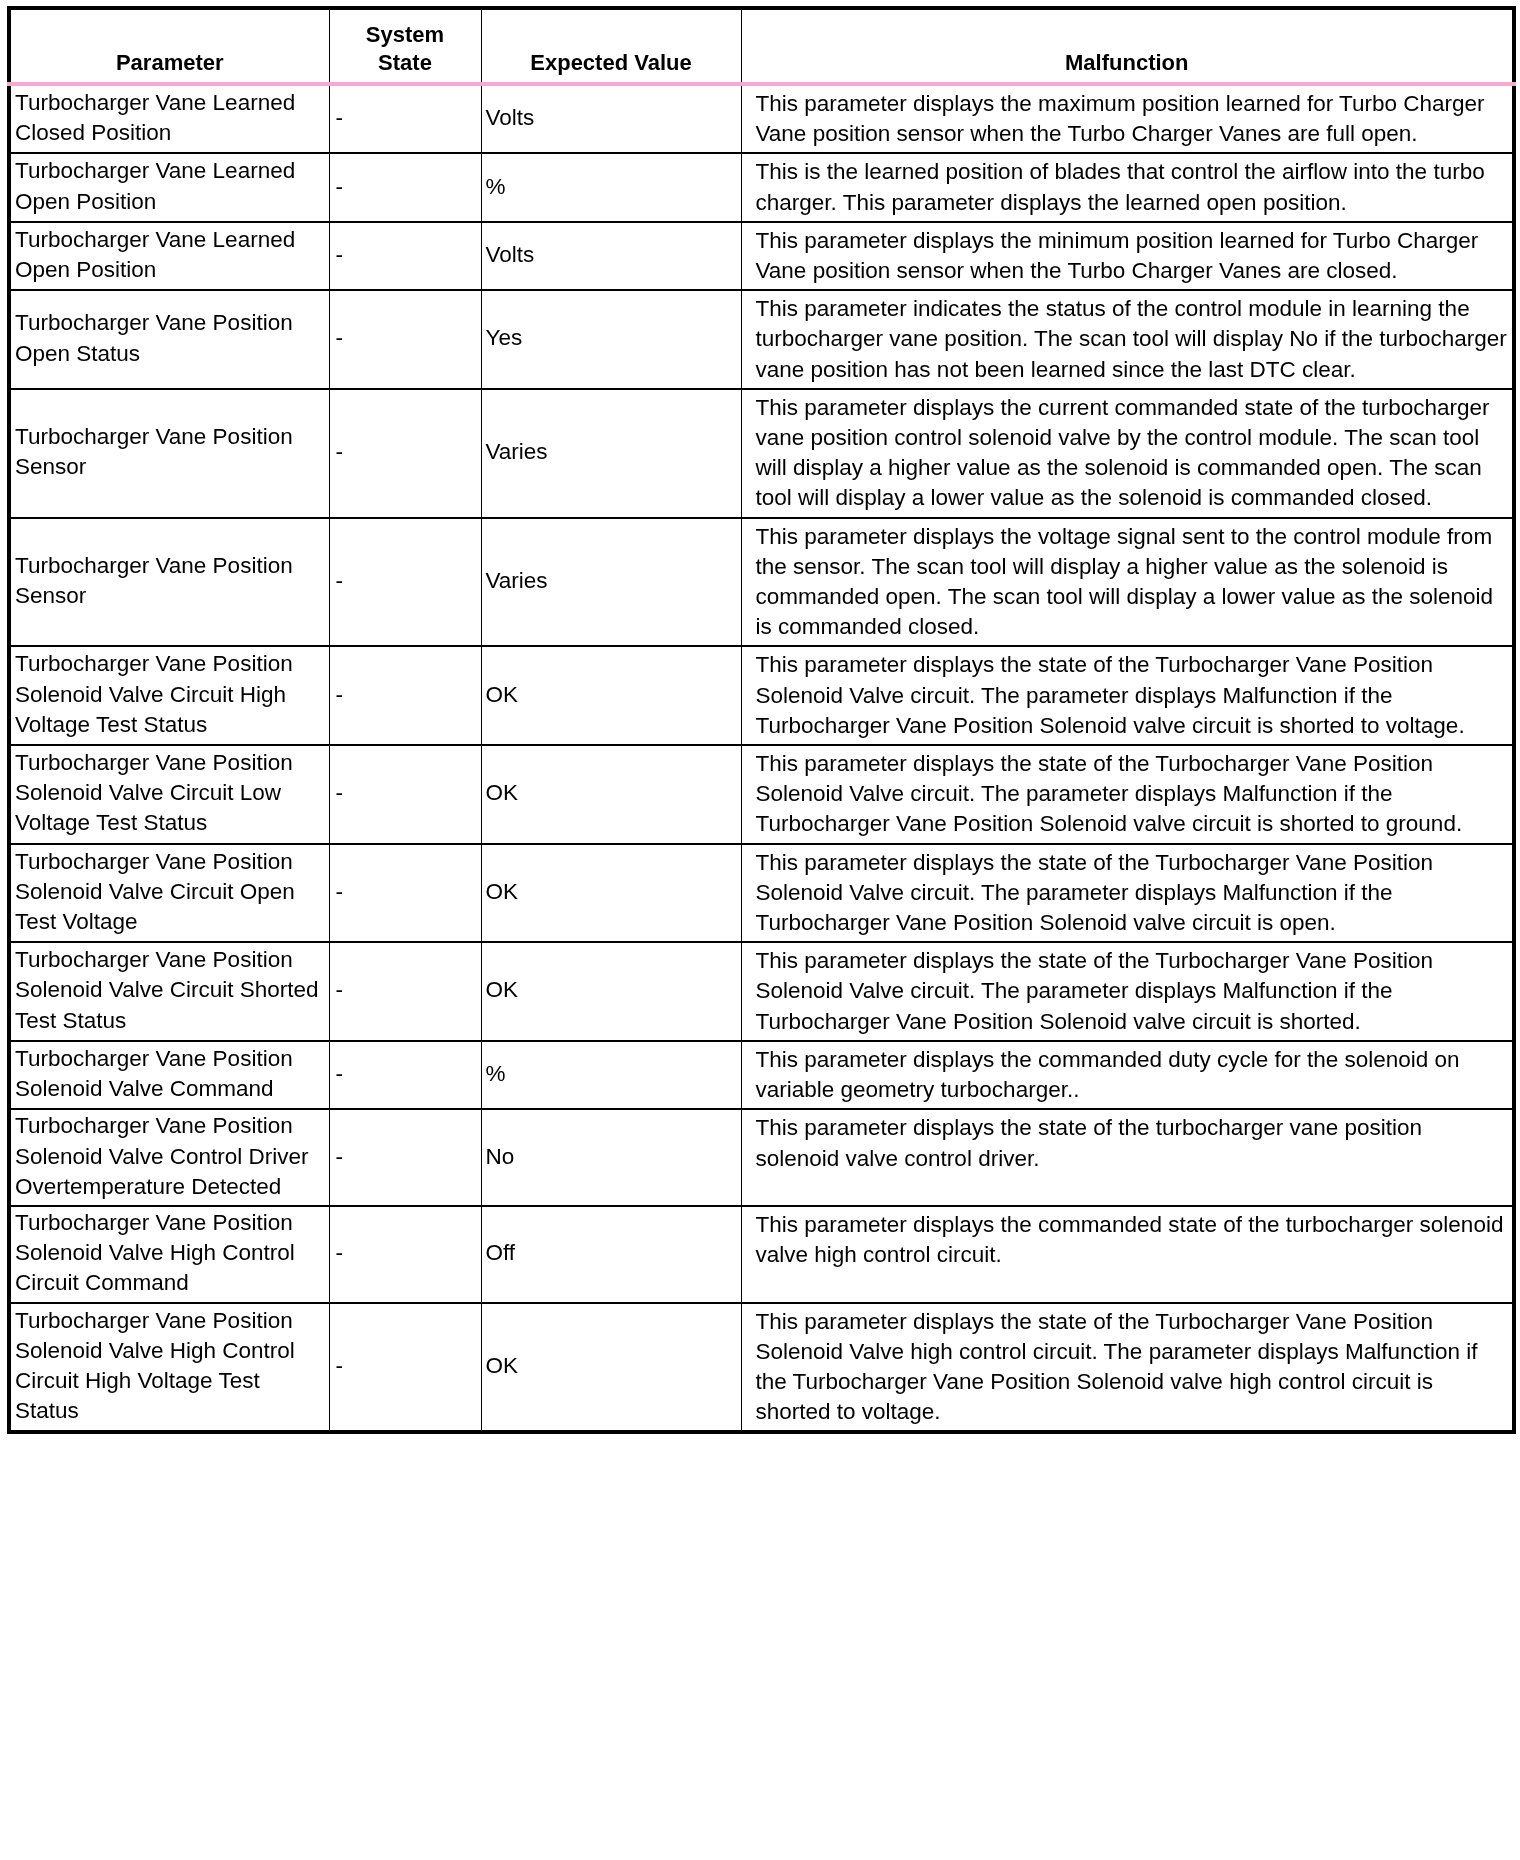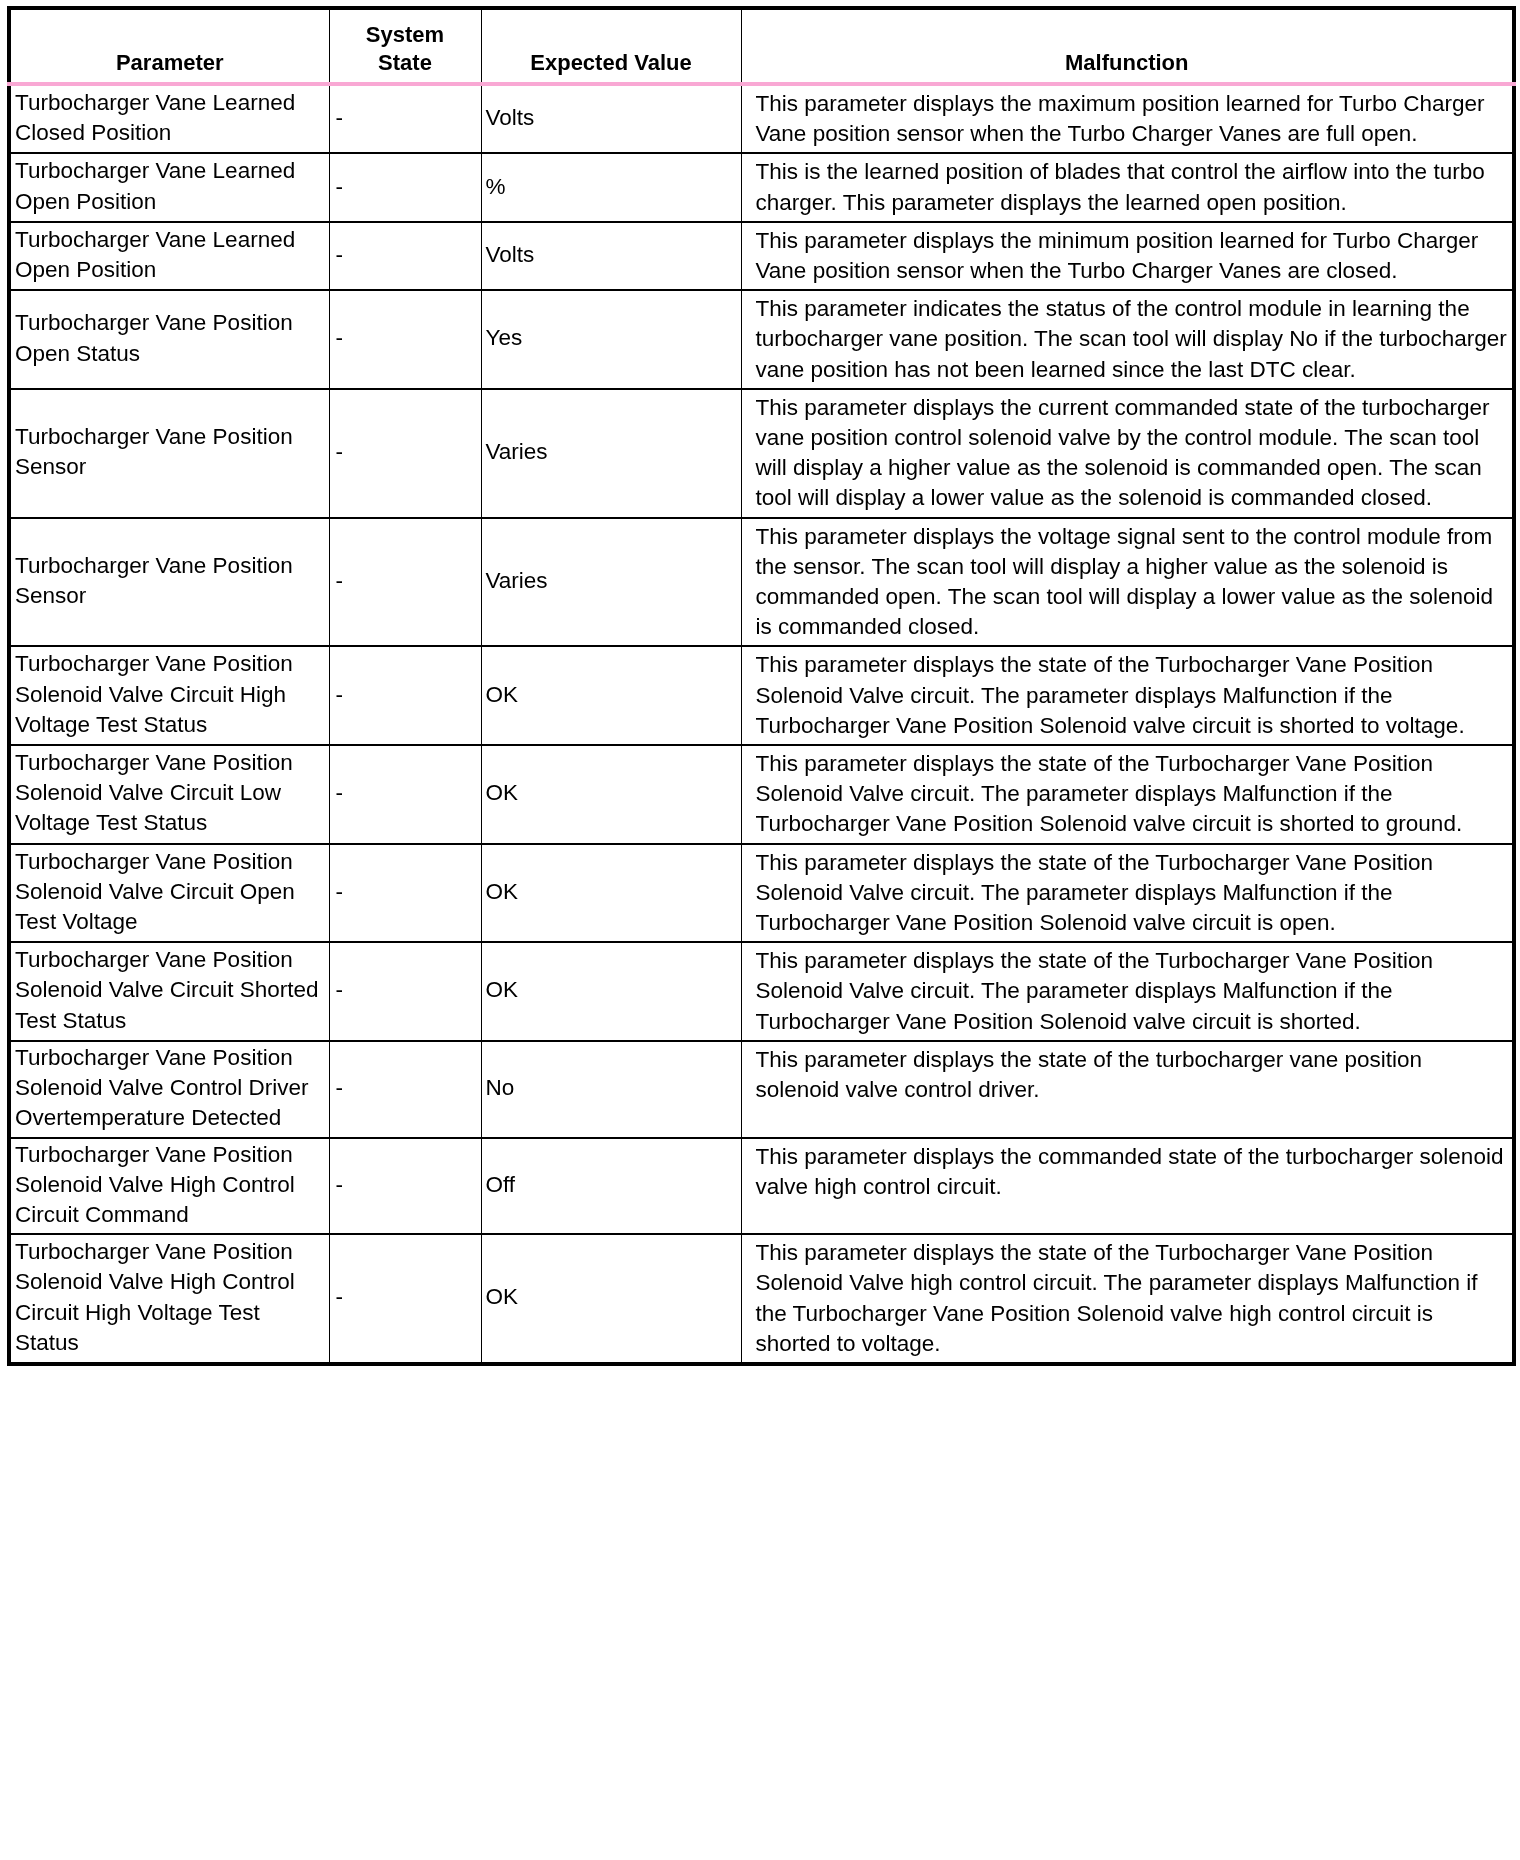--- a/index.html
+++ b/index.html
@@ -131,20 +131,26 @@
       <td class="expected">OK</td>
       <td class="desc">This parameter displays the state of the Turbocharger Vane Position Solenoid Valve circuit. The parameter displays Malfunction if the Turbocharger Vane Position Solenoid valve circuit is open.</td>
     </tr>
     <tr>
       <td class="param">Turbocharger Vane Position Solenoid Valve Circuit Shorted Test Status</td>
       <td class="state">-</td>
       <td class="expected">OK</td>
       <td class="desc">This parameter displays the state of the Turbocharger Vane Position Solenoid Valve circuit. The parameter displays Malfunction if the Turbocharger Vane Position Solenoid valve circuit is shorted.</td>
     </tr>
     <tr>
+      <td class="param">Turbocharger Vane Position Solenoid Valve Command</td>
+      <td class="state">-</td>
+      <td class="expected">%</td>
+      <td class="desc">This parameter displays the commanded duty cycle for the solenoid on variable geometry turbocharger..</td>
+    </tr>
+    <tr>
       <td class="param">Turbocharger Vane Position Solenoid Valve Control Driver Overtemperature Detected</td>
       <td class="state">-</td>
       <td class="expected">No</td>
       <td class="desc">This parameter displays the state of the turbocharger vane position solenoid valve control driver.</td>
     </tr>
     <tr>
       <td class="param">Turbocharger Vane Position Solenoid Valve High Control Circuit Command</td>
       <td class="state">-</td>
       <td class="expected">Off</td>
       <td class="desc">This parameter displays the commanded state of the turbocharger solenoid valve high control circuit.</td>

